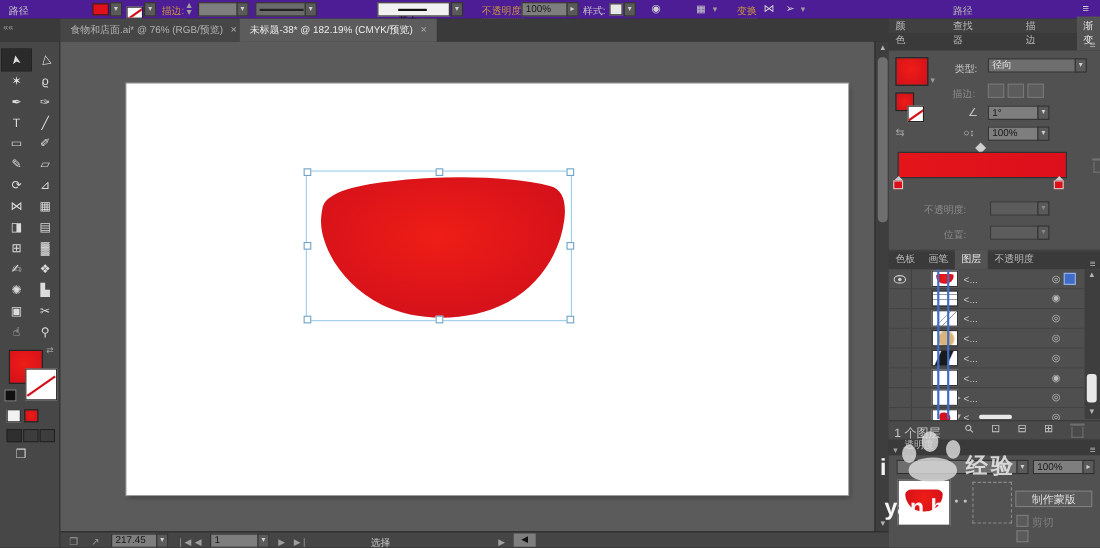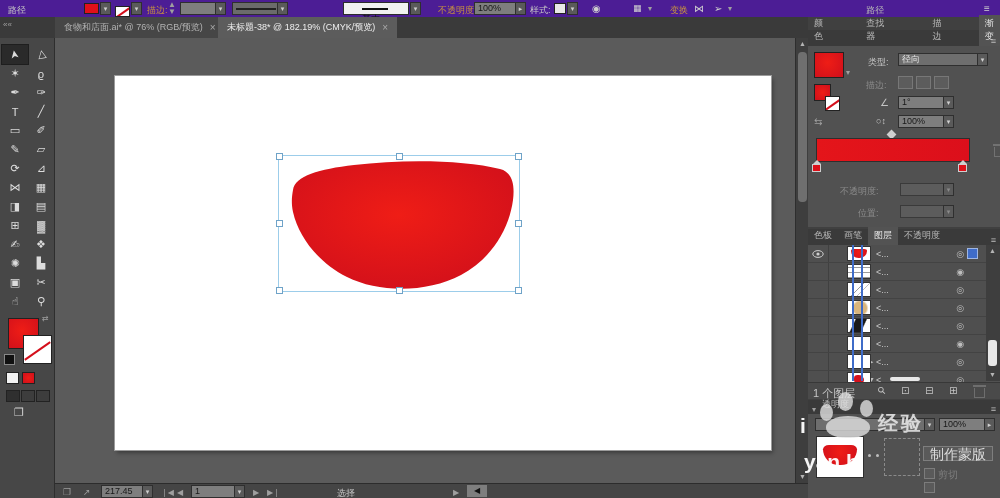--- a/index.html
+++ b/index.html
@@ -428,21 +428,21 @@
     <span class="ab fld" style="left:7px;top:4px;width:104px;background:#6e6e6e;color:#e2e2e2;"></span>
     <span class="ab dd" style="left:116px;top:4px;">▾</span>
     <span class="ab fld" style="left:131px;top:4px;width:40px;">100%</span>
     <span class="ab dd" style="left:176px;top:4px;">▸</span>
     <span class="ab" style="left:8px;top:22px;width:46px;height:40px;background:#fff;border:1px solid #2e2e2e;">
       <span style="position:absolute;left:6px;top:8px;width:34px;height:20px;background:radial-gradient(circle at 50% 35%,#ef1d16,#d00f1b);border-radius:20% 20% 55% 55%/25% 25% 90% 90%;"></span>
     </span>
     <span class="ab" style="left:60px;top:40px;width:3px;height:3px;background:#bdbdbd;border-radius:50%;"></span>
     <span class="ab" style="left:68px;top:40px;width:3px;height:3px;background:#bdbdbd;border-radius:50%;"></span>
     <span class="ab" style="left:76px;top:24px;width:34px;height:36px;border:1px dashed #8a8a8a;"></span>
-    <span class="ab" style="left:115px;top:32px;width:70px;height:15px;border:1px solid #7e7e7e;background:#5a5a5a;color:#dcdcdc;text-align:center;line-height:15px;font-size:14px;box-sizing:border-box;">制作蒙版</span>
+    <span class="ab" style="left:115px;top:32px;width:70px;height:15px;border:1px solid #7e7e7e;background:#5a5a5a;color:#dcdcdc;text-align:center;line-height:15px;font-size:10px;box-sizing:border-box;">制作蒙版</span>
     <span class="ab chk" style="left:116px;top:54px;"></span>
     <span class="ab glbl dim" style="left:130px;top:54px;color:#7f7f7f;font-size:10px;">剪切</span>
     <span class="ab chk" style="left:116px;top:68px;"></span>
     <span class="ab glbl dim" style="left:130px;top:68px;color:#7f7f7f;font-size:9px;margin-top:47px;">反相蒙版</span>
   </div>
 
   <div class="ab wm" style="left:796px;top:388px;width:204px;height:95px;">
     <div class="paw ab" style="left:22px;top:2px;width:60px;height:48px;">
       <i style="left:2px;top:14px;width:13px;height:17px;"></i>
       <i style="left:20px;top:2px;width:15px;height:19px;"></i>

